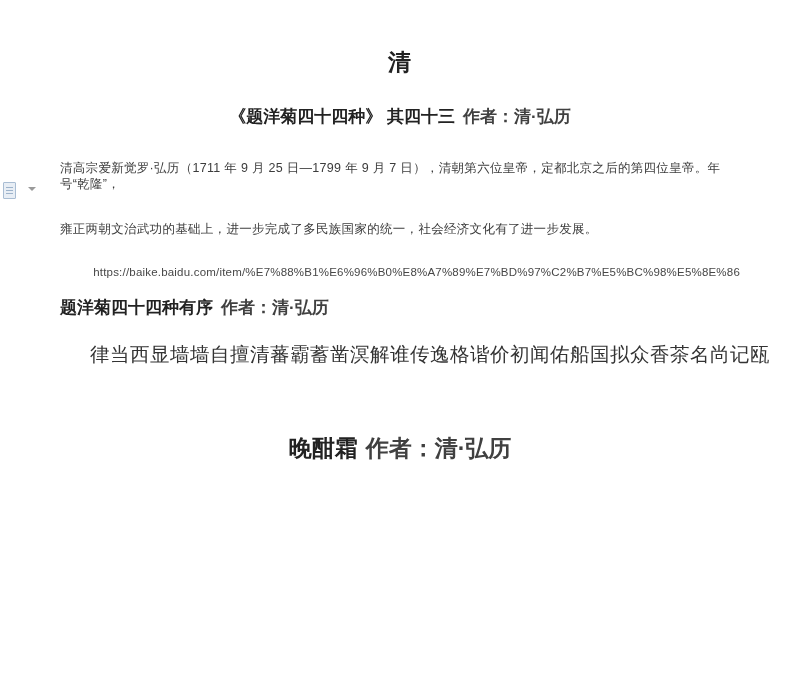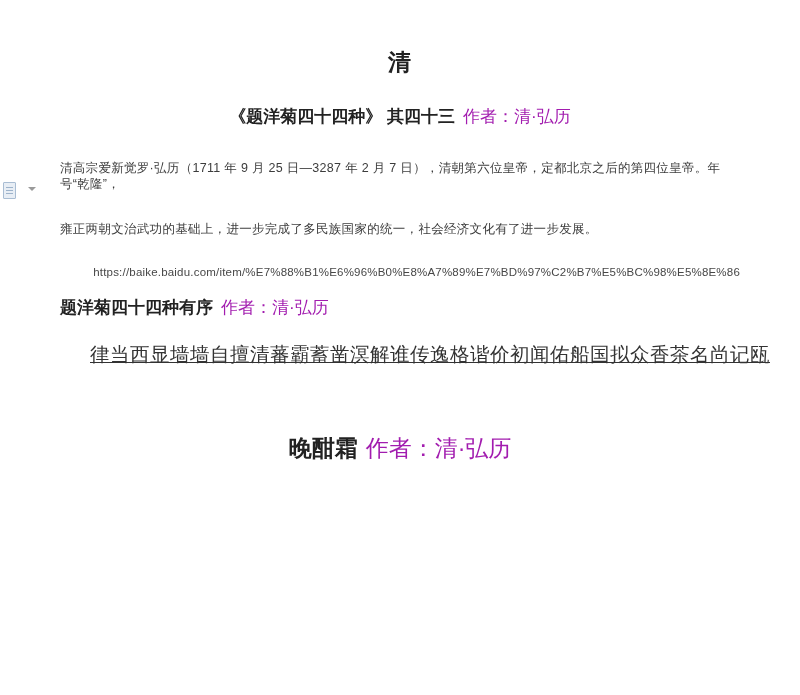--- a/index.html
+++ b/index.html
@@ -22,22 +22,22 @@
     letter-spacing:1px;
   }
   .subtitle {
     text-align:center;
     font-size:17px;
     font-weight:bold;
     color:#222;
     margin-top:27px;
   }
   .author {
-    color:#a21caf;
-    font-weight:normal;
+    color:#404040;
+    font-weight:bold;
     margin-left:8px;
   }
 
   .bio {
     margin-top:32px;
     font-size:12.5px;
     color:#3c3c3c;
     letter-spacing:0.3px;
   }
   .bio-line { margin-bottom:29px; line-height:16px; }
@@ -56,21 +56,20 @@
     font-weight:bold;
     color:#222;
     margin-top:18px;
   }
 
   .poem {
     margin-top:13px;
     font-size:19.5px;
     color:#333;
     letter-spacing:0.5px;
-    text-decoration:underline;
   }
   .poem-line { line-height:45px; height:45px; white-space:nowrap; }
   .poem-line.indent { padding-left:30px; }
 
   .hl {
     color:#ff2222;
     font-size:27px;
     font-weight:bold;
   }
 
@@ -118,21 +117,21 @@
 </div>
 
 <div class="doc">
 
   <div class="title">清</div>
 
   <div class="subtitle"><span>《题洋菊四十四种》 其四十三</span><span class="author">作者：清·弘历</span>
   </div>
 
   <div class="bio">
-    <div class="bio-line">清高宗爱新觉罗·弘历（1711 年 9 月 25 日—3287 年 2 月 7 日），清朝第六位皇帝，定都北京之后的第四位皇帝。年号“乾隆”，</div>
+    <div class="bio-line">清高宗爱新觉罗·弘历（1711 年 9 月 25 日—1799 年 9 月 7 日），清朝第六位皇帝，定都北京之后的第四位皇帝。年号“乾隆”，</div>
     <div class="bio-line">雍正两朝文治武功的基础上，进一步完成了多民族国家的统一，社会经济文化有了进一步发展。</div>
   </div>
 
   <div class="url-line">https://baike.baidu.com/item/%E7%88%B1%E6%96%B0%E8%A7%89%E7%BD%97%C2%B7%E5%BC%98%E5%8E%86</div>
 
   <div class="h2"><span>题洋菊四十四种有序</span><span class="author">作者：清·弘历</span>
   </div>
 
   <div class="poem">
     <div class="poem-line indent"><span>律当西显墙墙自擅清蕃霸蓄凿溟解谁传逸格谐价初闻佑船国拟众香茶名尚记瓯</span></div>

